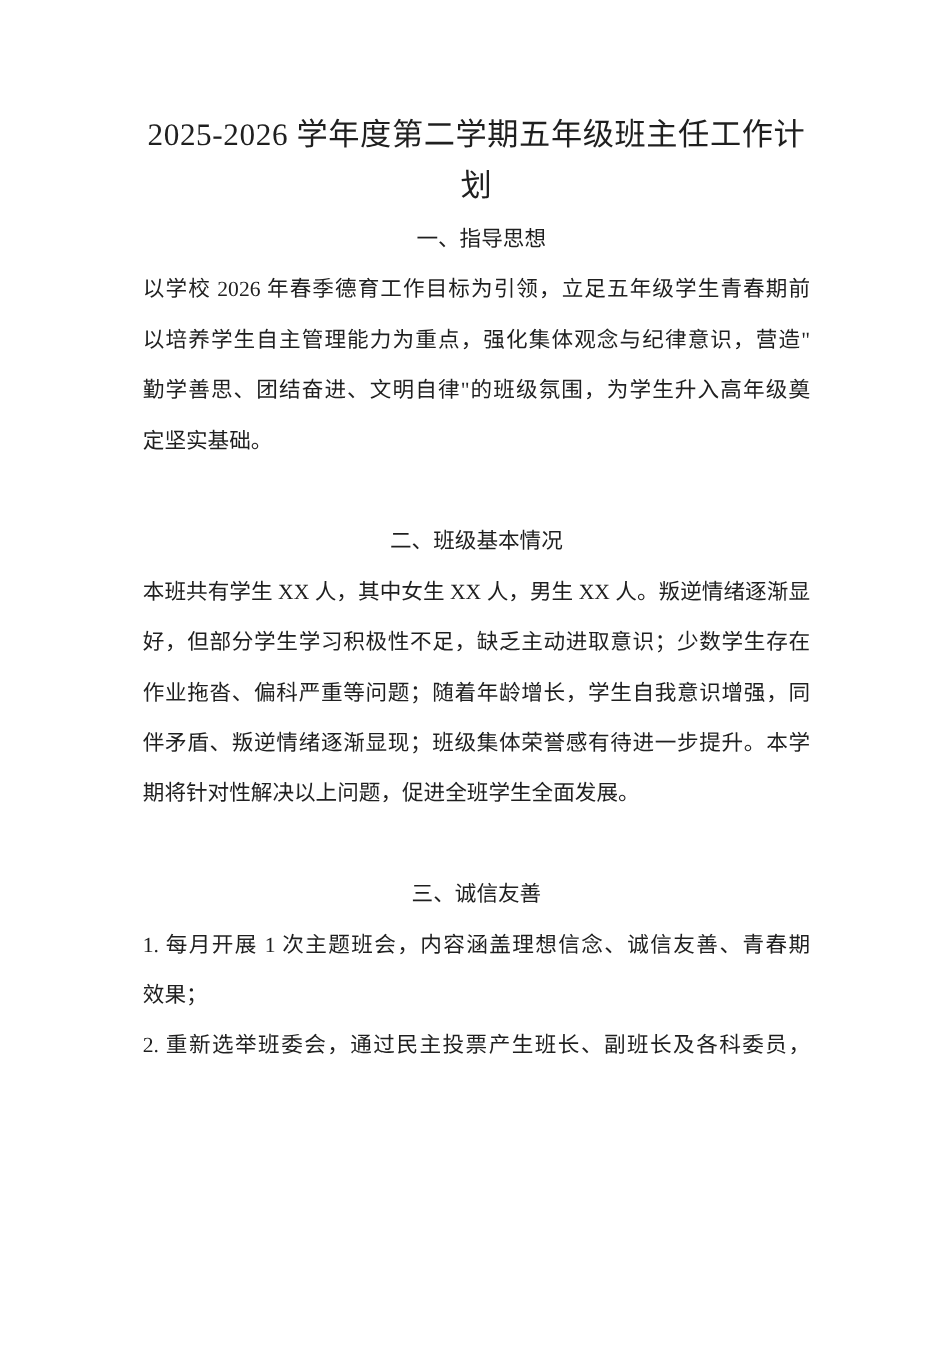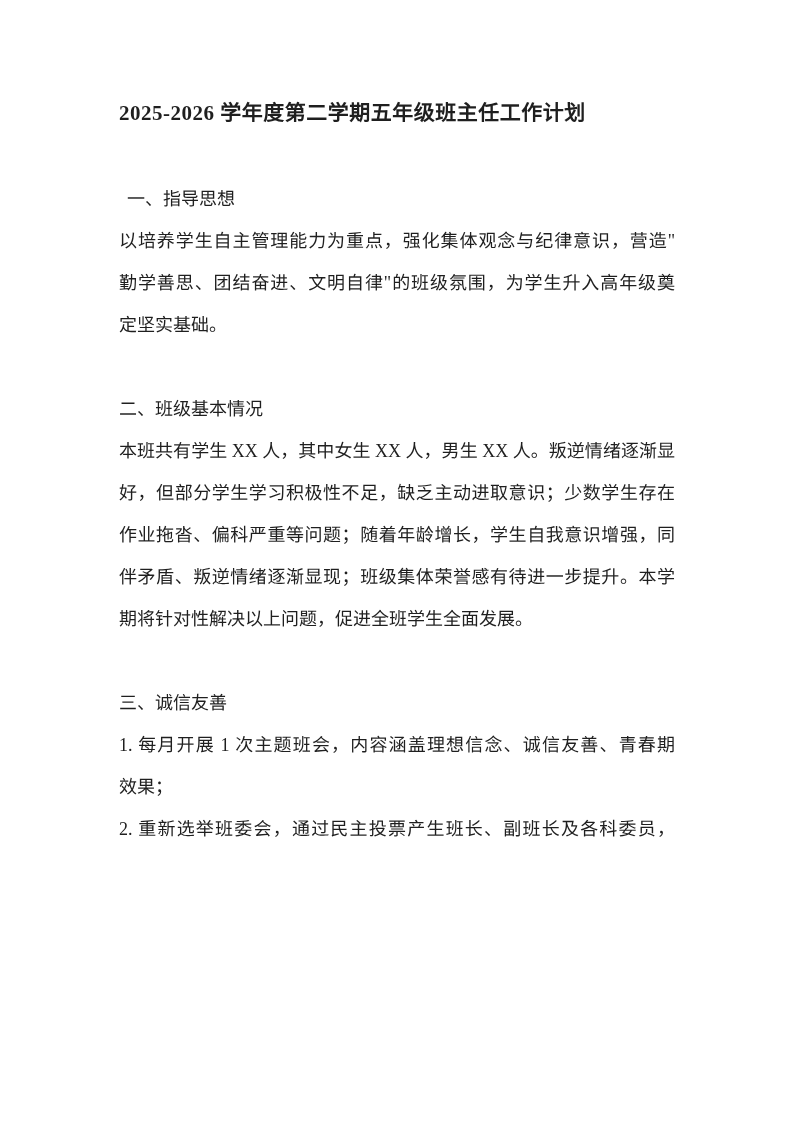--- a/index.html
+++ b/index.html
@@ -18,33 +18,33 @@
     height: 1122px;
     padding: 92px 118px 0 119px;
     overflow: hidden;
     font-family: "Liberation Serif", "DejaVu Serif", serif;
     font-size: 18px;
   }
   .title {
     margin: 0 0 44px 0;
     height: 42px;
     line-height: 42px;
-    font-size: 21px;
-    font-weight: bold;
-    text-align: left;
+    font-size: 26px;
+    font-weight: normal;
+    text-align: center;
     letter-spacing: 0.5px;
   }
   .sec { margin: 0; }
   .sec.gap { margin-top: 42px; }
   .heading {
     height: 42px;
     line-height: 42px;
     font-size: 18px;
     font-weight: normal;
-    text-align: left;
+    text-align: center;
   }
   .heading.s1 { padding-left: 8px; }
   .para { margin: 0; }
   .tline {
     height: 42px;
     line-height: 42px;
     font-size: 18px;
     text-align: justify;
     text-align-last: justify;
     overflow: hidden;
@@ -56,20 +56,21 @@
 </head>
 <body>
 
 <div class="page" style="background: rgb(255, 255, 255); color: rgb(31, 31, 31);">
 
   <h1 class="title">2025-2026 学年度第二学期五年级班主任工作计划</h1>
 
   <section class="sec">
     <div class="heading s1">一、指导思想</div>
     <div class="para">
+        <div class="tline">以学校 2026 年春季德育工作目标为引领，立足五年级学生青春期前</div>
         <div class="tline">以培养学生自主管理能力为重点，强化集体观念与纪律意识，营造"</div>
         <div class="tline">勤学善思、团结奋进、文明自律"的班级氛围，为学生升入高年级奠</div>
         <div class="tline lastline">定坚实基础。</div>
       </div>
   </section>
 
   <section class="sec gap">
     <div class="heading">二、班级基本情况</div>
     <div class="para">
         <div class="tline">本班共有学生 XX 人，其中女生 XX 人，男生 XX 人。叛逆情绪逐渐显现</div>

